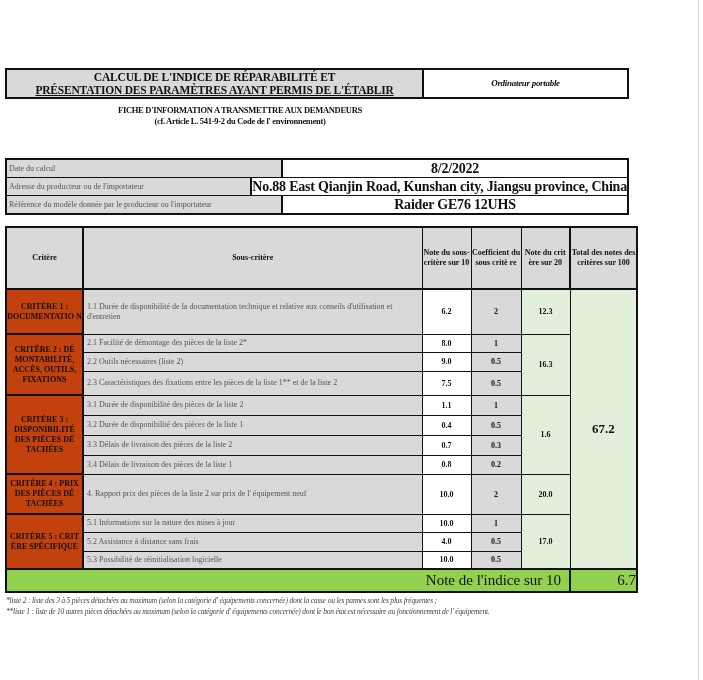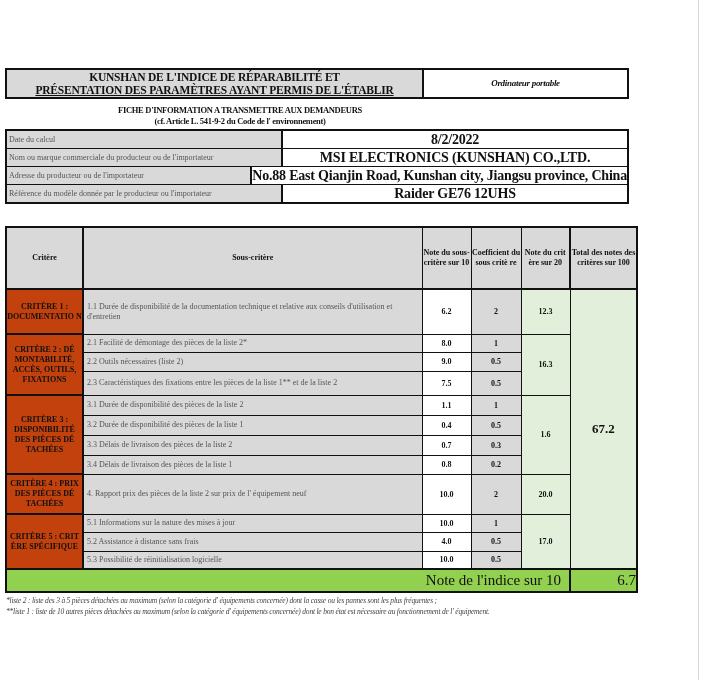--- a/index.html
+++ b/index.html
@@ -16,21 +16,21 @@
   .hdr-title span { display:block; }
   .hdr-title .l2 { text-decoration:underline; }
   .hdr-product { flex:1; text-align:center; font-style:italic; font-size:9px; font-weight:bold;
                  line-height:27px; letter-spacing:-0.3px; }
 
   .fiche { position:absolute; left:0; top:105px; width:480px; text-align:center;
            font-size:8.5px; font-weight:bold; line-height:11px; letter-spacing:-0.3px; }
   .fiche span { display:block; }
 
   
-  .info { position:absolute; left:5px; top:129px; width:624px; border:2px solid #111;
+  .info { position:absolute; left:5px; top:158px; width:624px; border:2px solid #111;
           box-sizing:border-box; border-collapse:collapse; }
   .info-row { display:flex; height:18px; border-bottom:1px solid #111; box-sizing:border-box; }
   .info-row:last-child { border-bottom:none; height:17px; }
   .info-label { width:276px; background:#d9d9d9; border-right:2px solid #111;
                 font-size:8px; color:#555; line-height:17px; padding-left:2px; box-sizing:border-box;
                 white-space:nowrap; overflow:hidden; }
   .info-value { flex:1; text-align:center; font-size:14px; font-weight:bold;
                 line-height:17px; letter-spacing:-0.2px; white-space:nowrap; }
 
   
@@ -57,39 +57,35 @@
            line-height:11px; letter-spacing:-0.2px; }
   .notes span { display:block; white-space:nowrap; }
 </style>
 </head>
 <body>
 
 <div class="right-rule"></div>
 
 <div class="hdr">
   <div class="hdr-title">
-    <span>KUNSHAN DE L'INDICE DE RÉPARABILITÉ ET</span>
+    <span>CALCUL DE L'INDICE DE RÉPARABILITÉ ET</span>
     <span class="l2">PRÉSENTATION DES PARAMÈTRES AYANT PERMIS DE L'ÉTABLIR</span>
   </div>
   <div class="hdr-product">Ordinateur portable</div>
 </div>
 
 <div class="fiche">
   <span>FICHE D'INFORMATION A TRANSMETTRE AUX DEMANDEURS</span>
   <span>(cf. Article L. 541-9-2 du Code de l' environnement)</span>
 </div>
 
 <div class="info">
   <div class="info-row">
     <div class="info-label">Date du calcul</div>
     <div class="info-value">8/2/2022</div>
-  </div>
-  <div class="info-row">
-    <div class="info-label">Nom ou marque commerciale du producteur ou de l'importateur</div>
-    <div class="info-value">MSI ELECTRONICS (KUNSHAN) CO.,LTD.</div>
   </div>
   <div class="info-row">
     <div class="info-label">Adresse du producteur ou de l'importateur</div>
     <div class="info-value">No.88 East Qianjin Road, Kunshan city, Jiangsu province, China</div>
   </div>
   <div class="info-row">
     <div class="info-label">Référence du modèle donnée par le producteur ou l'importateur</div>
     <div class="info-value">Raider GE76 12UHS</div>
   </div>
 </div>

